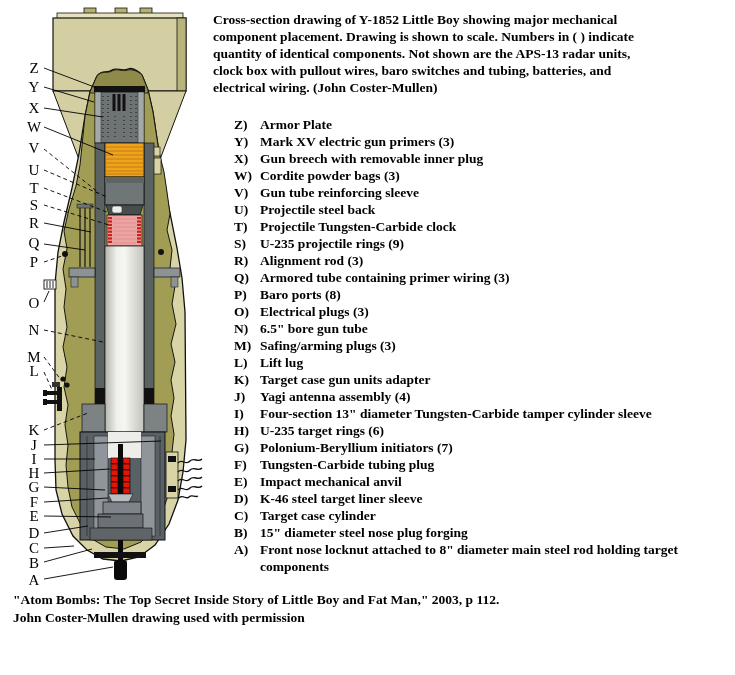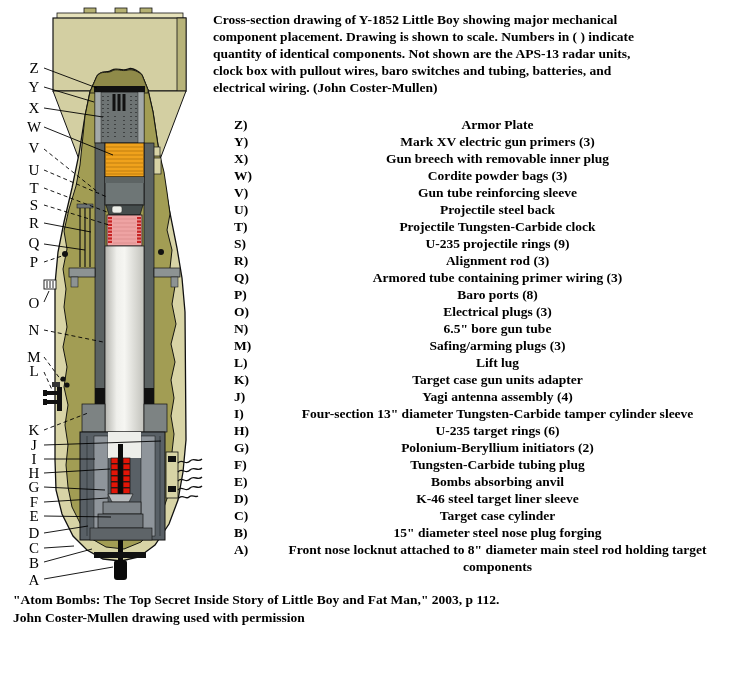--- a/index.html
+++ b/index.html
@@ -4,21 +4,21 @@
 <style>
   html,body{margin:0;padding:0;background:#fff;}
   .page{position:relative;width:735px;height:675px;background:#ffffff;overflow:hidden;
         font-family:"Liberation Serif",serif;color:#000;}
   .header{position:absolute;left:213px;top:11px;width:524px;font-weight:bold;
           font-size:13.5px;line-height:17px;white-space:pre-line;}
   .legend{position:absolute;left:234px;top:116px;width:501px;font-weight:bold;
           font-size:13.5px;line-height:17px;}
   .legend-row{display:flex;}
   .legend-key{flex:0 0 26px;}
-  .legend-text{flex:1;text-align:center;}
+  .legend-text{flex:1;}
   .footer{position:absolute;left:13px;top:591px;width:700px;font-weight:bold;
           font-size:13.5px;line-height:17.5px;white-space:pre-line;}
   .diagram{position:absolute;left:0;top:0;width:210px;height:600px;}
   svg .callout-letter{font-family:"Liberation Serif",serif;font-size:15px;fill:#000;}
   svg .leader{stroke:#000;stroke-width:0.9;fill:none;}
   svg .leader.dashed{stroke-dasharray:4 3;}
 </style>
 </head>
 <body>
 
@@ -380,29 +380,29 @@
       <div class="legend-row">
         <span class="legend-key">I)</span>
         <span class="legend-text">Four-section 13" diameter Tungsten-Carbide tamper cylinder sleeve</span>
       </div>
       <div class="legend-row">
         <span class="legend-key">H)</span>
         <span class="legend-text">U-235 target rings (6)</span>
       </div>
       <div class="legend-row">
         <span class="legend-key">G)</span>
-        <span class="legend-text">Polonium-Beryllium initiators (2)</span>
+        <span class="legend-text">Polonium-Beryllium initiators (7)</span>
       </div>
       <div class="legend-row">
         <span class="legend-key">F)</span>
         <span class="legend-text">Tungsten-Carbide tubing plug</span>
       </div>
       <div class="legend-row">
         <span class="legend-key">E)</span>
-        <span class="legend-text">Bombs absorbing anvil</span>
+        <span class="legend-text">Impact mechanical anvil</span>
       </div>
       <div class="legend-row">
         <span class="legend-key">D)</span>
         <span class="legend-text">K-46 steel target liner sleeve</span>
       </div>
       <div class="legend-row">
         <span class="legend-key">C)</span>
         <span class="legend-text">Target case cylinder</span>
       </div>
       <div class="legend-row">

